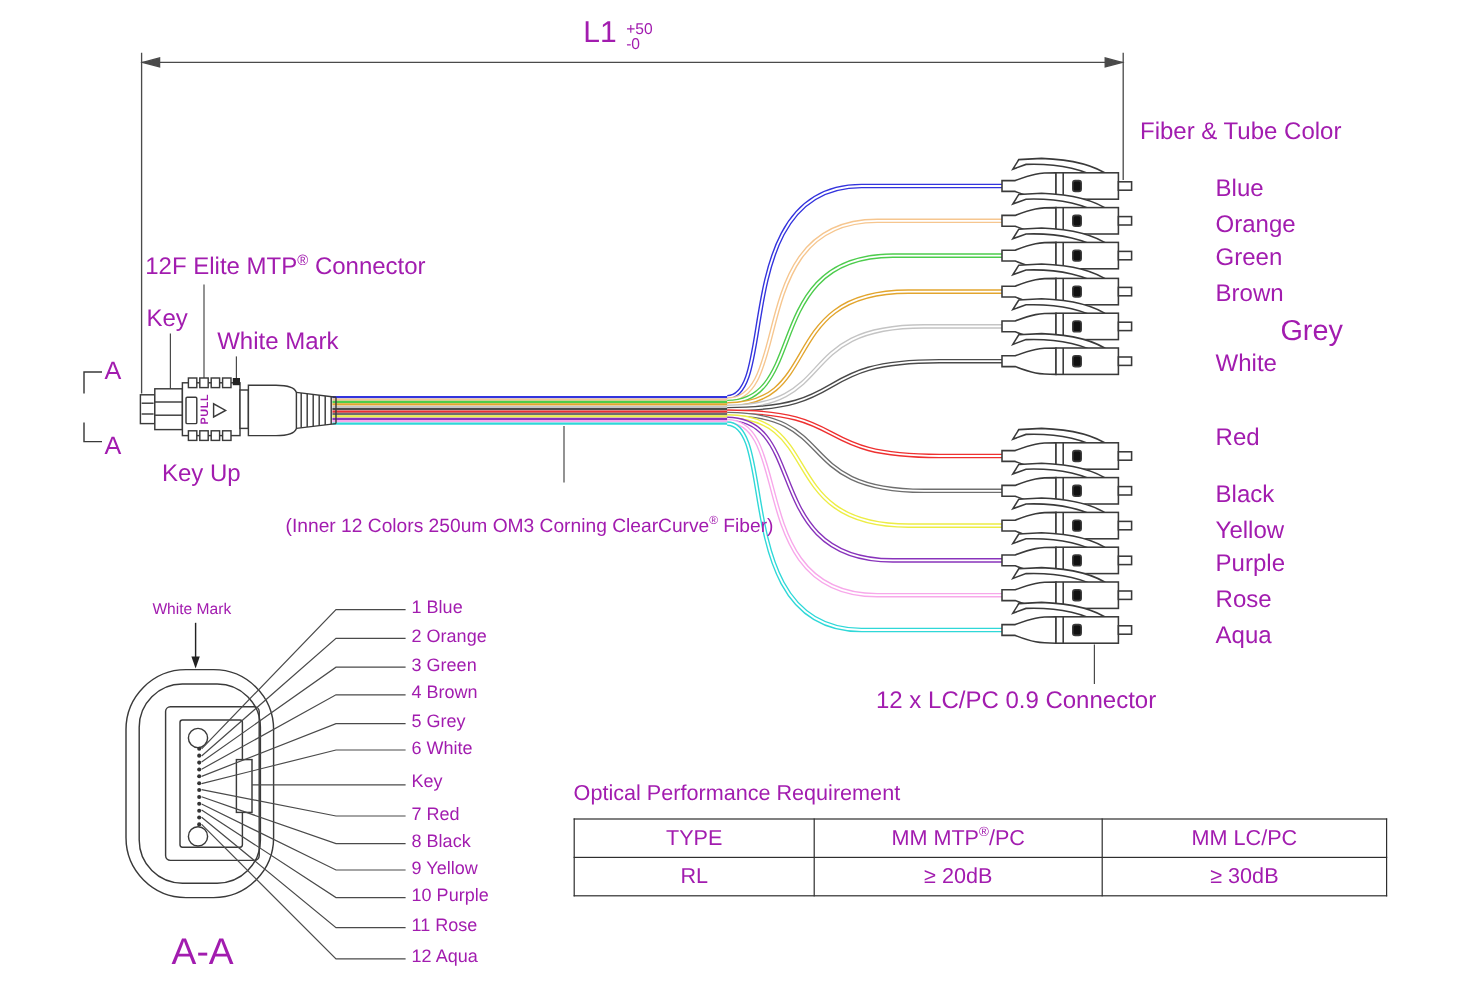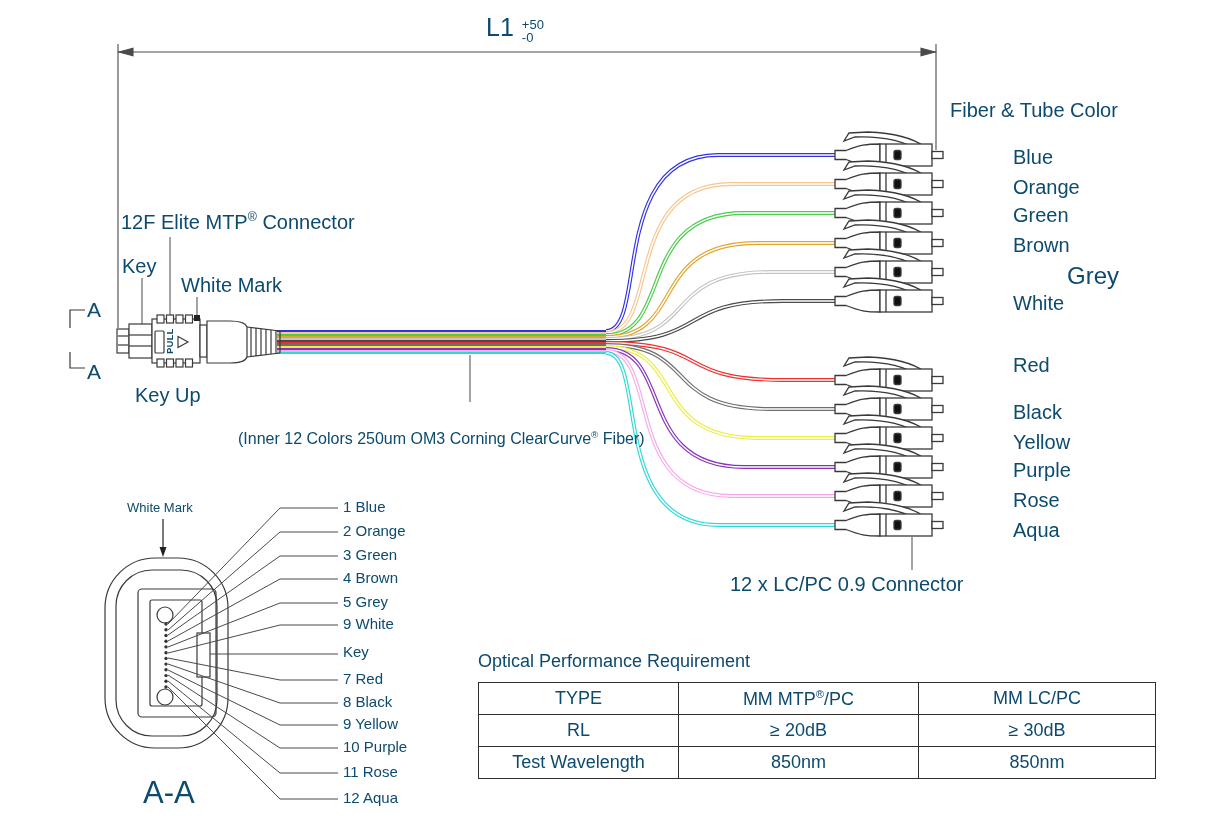--- a/index.html
+++ b/index.html
@@ -1,17 +1,17 @@
 <!DOCTYPE html>
 <html><head>
 <meta charset="utf-8">
 <style>
   html,body{margin:0;padding:0;background:#fff;}
   .stage{position:relative;width:1214px;height:837px;background:#ffffff;
-         font-family:"Liberation Sans",sans-serif;color:#0c4a6e;overflow:hidden;}
+         font-family:"Liberation Sans",sans-serif;color:#a21caf;overflow:hidden;}
   .stage svg{position:absolute;left:0;top:0;}
   .lbl{position:absolute;white-space:nowrap;line-height:1.12;}
   sup{font-size:62%;}
   .tol{display:inline-flex;flex-direction:column;font-size:13px;line-height:13px;
        margin-left:8px;vertical-align:7px;}
   .pull{position:absolute;left:156px;top:336px;width:28px;font-size:9px;font-weight:bold;
         transform:rotate(-90deg);text-align:center;letter-spacing:.5px;}
   .perf-table{position:absolute;left:478px;top:682px;border-collapse:collapse;
         font-size:18px;table-layout:fixed;}
   .perf-table td{border:1.6px solid #2e2e2e;text-align:center;height:31px;padding:0 16px;}
@@ -226,21 +226,21 @@
 
 <div class="lbl" style="left:730px;top:573px;font-size:20px">12 x LC/PC 0.9 Connector</div>
 
 <div class="lbl" style="left:127px;top:501px;font-size:13px">White Mark</div>
 <div class="lbl" style="left:143px;top:776px;font-size:31px">A-A</div>
 <div class="lbl" style="left:343px;top:499px;font-size:15px">1 Blue</div>
 <div class="lbl" style="left:343px;top:523px;font-size:15px">2 Orange</div>
 <div class="lbl" style="left:343px;top:547px;font-size:15px">3 Green</div>
 <div class="lbl" style="left:343px;top:570px;font-size:15px">4 Brown</div>
 <div class="lbl" style="left:343px;top:594px;font-size:15px">5 Grey</div>
-<div class="lbl" style="left:343px;top:616px;font-size:15px">9 White</div>
+<div class="lbl" style="left:343px;top:616px;font-size:15px">6 White</div>
 <div class="lbl" style="left:343px;top:644px;font-size:15px">Key</div>
 <div class="lbl" style="left:343px;top:671px;font-size:15px">7 Red</div>
 <div class="lbl" style="left:343px;top:694px;font-size:15px">8 Black</div>
 <div class="lbl" style="left:343px;top:716px;font-size:15px">9 Yellow</div>
 <div class="lbl" style="left:343px;top:739px;font-size:15px">10 Purple</div>
 <div class="lbl" style="left:343px;top:764px;font-size:15px">11 Rose</div>
 <div class="lbl" style="left:343px;top:790px;font-size:15px">12 Aqua</div>
 
 <div class="lbl" style="left:478px;top:651px;font-size:18px">Optical Performance Requirement</div>
 <table class="perf-table">
@@ -248,21 +248,16 @@
         <tr>
     <td style="width:167px">TYPE</td>
     <td style="width:207px"><span>MM MTP</span><sup>®</sup><span>/PC</span></td>
     <td style="width:204px">MM LC/PC</td>
   </tr>
   <tr>
     <td>RL</td>
     <td>≥ 20dB</td>
     <td>≥ 30dB</td>
   </tr>
-  <tr>
-    <td>Test Wavelength</td>
-    <td>850nm</td>
-    <td>850nm</td>
-  </tr>
 </tbody>
     </table>
 
 </div>
 
 </body></html>

